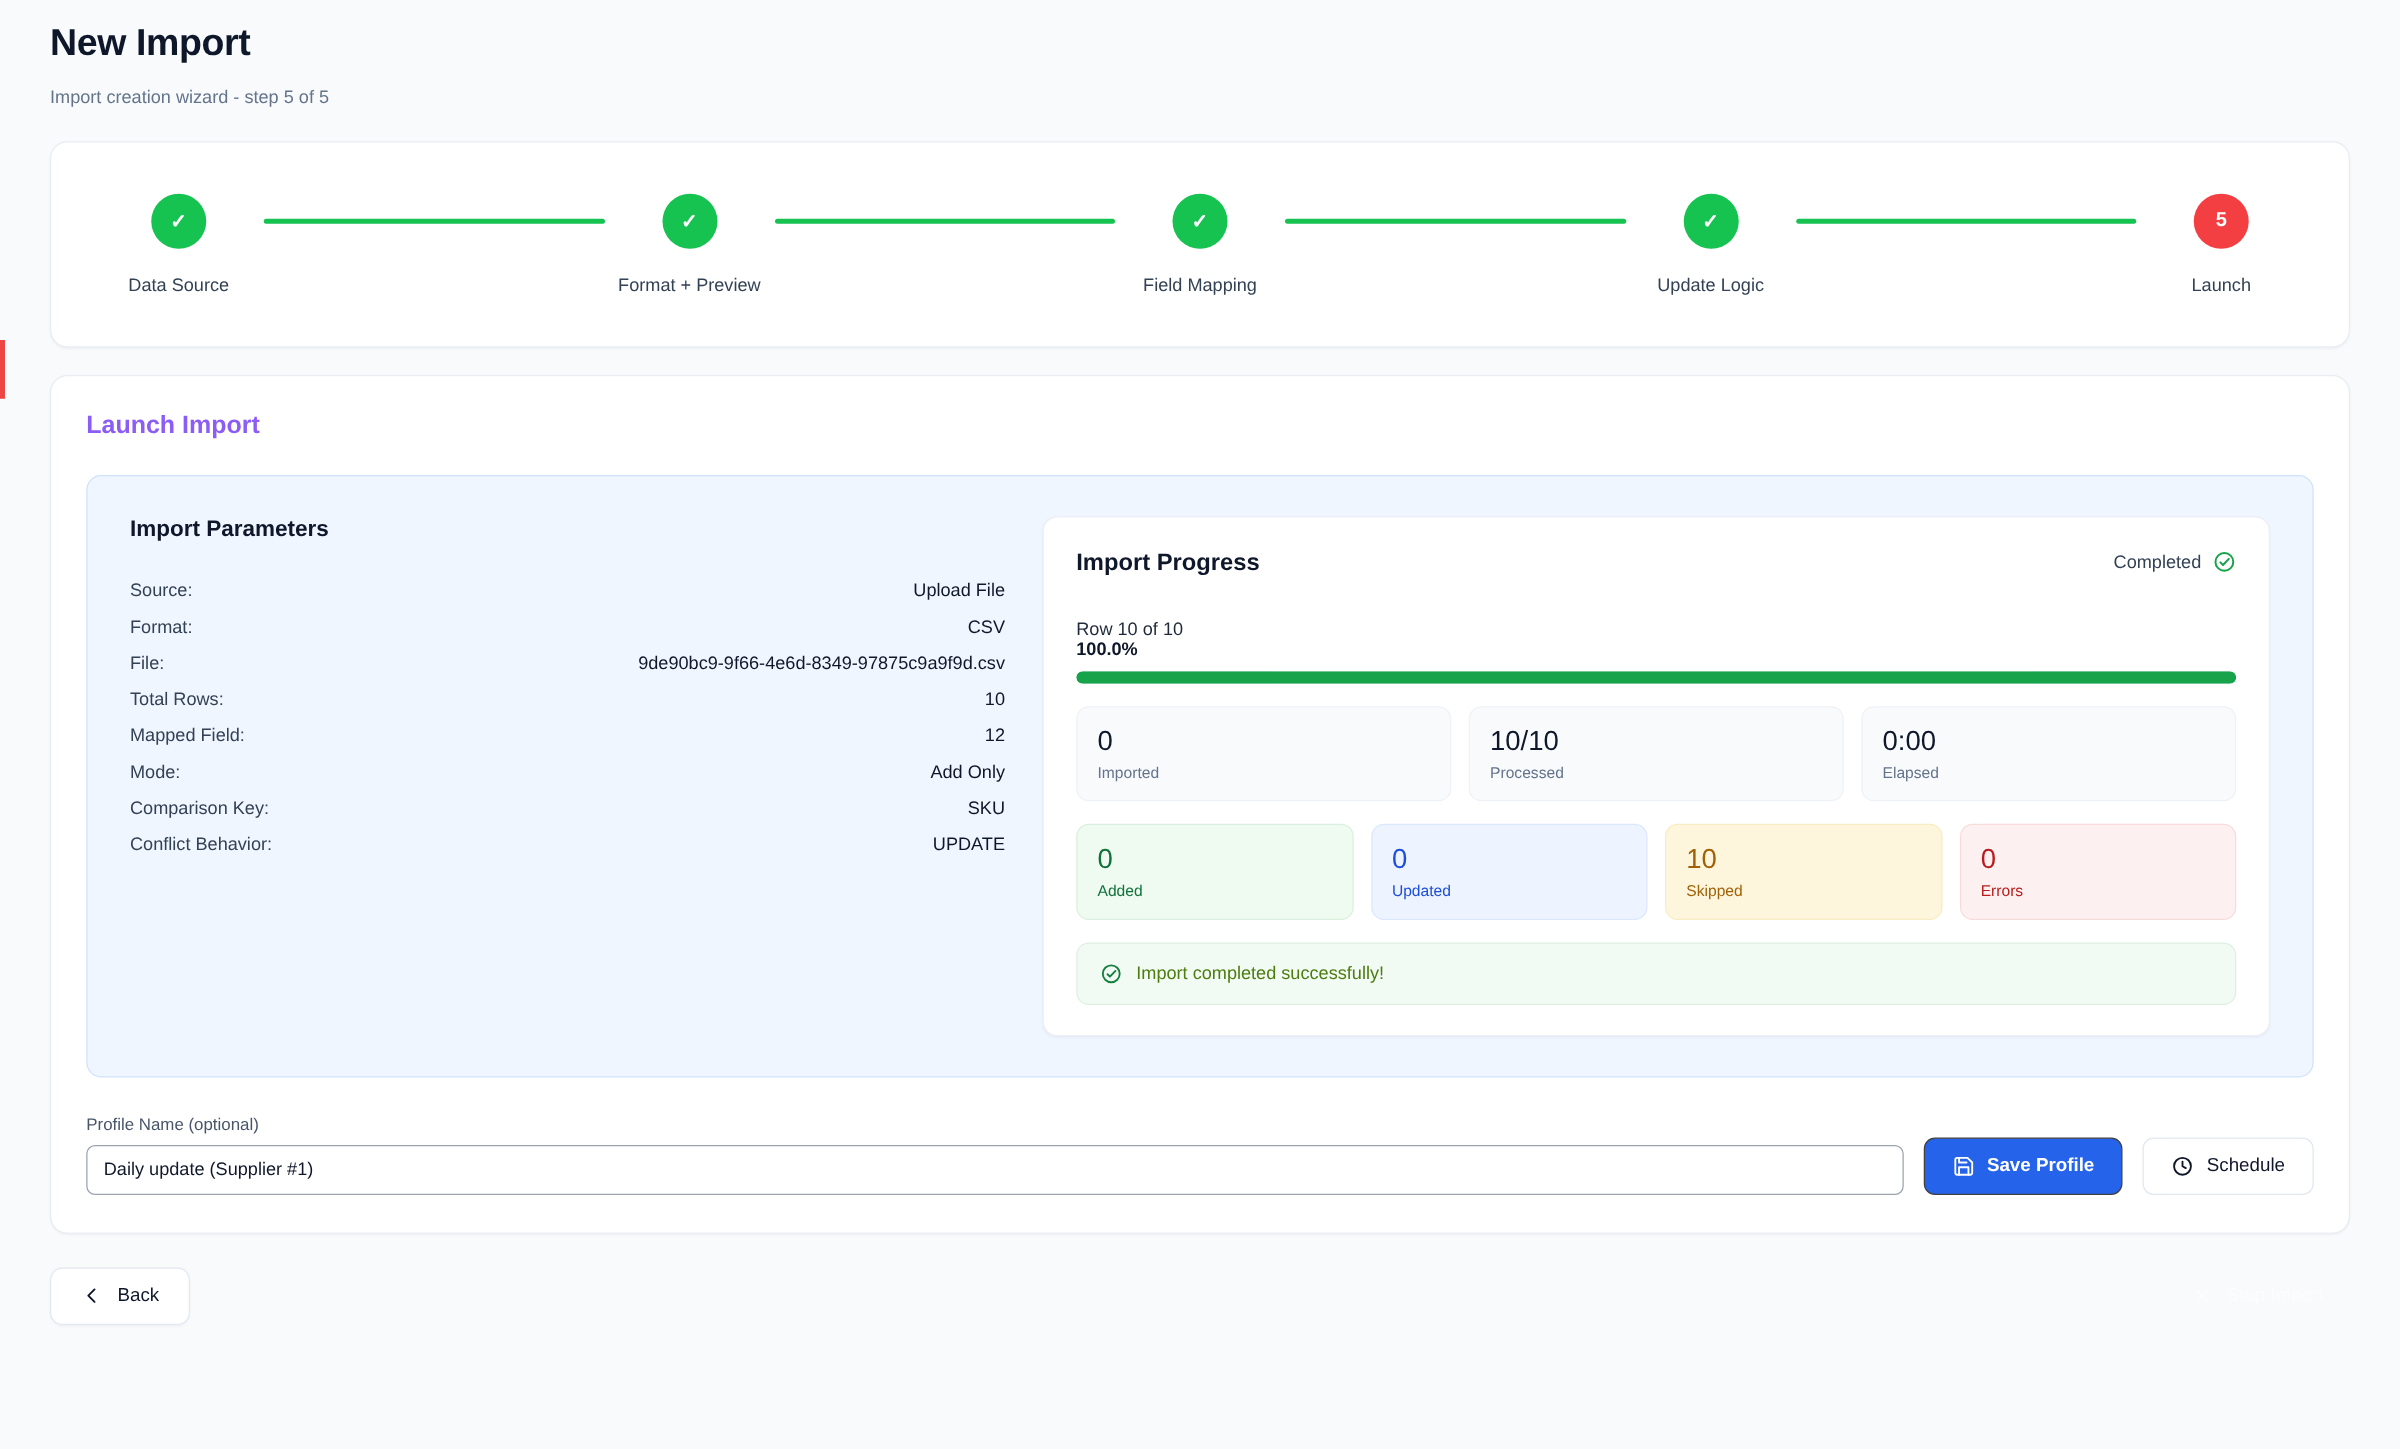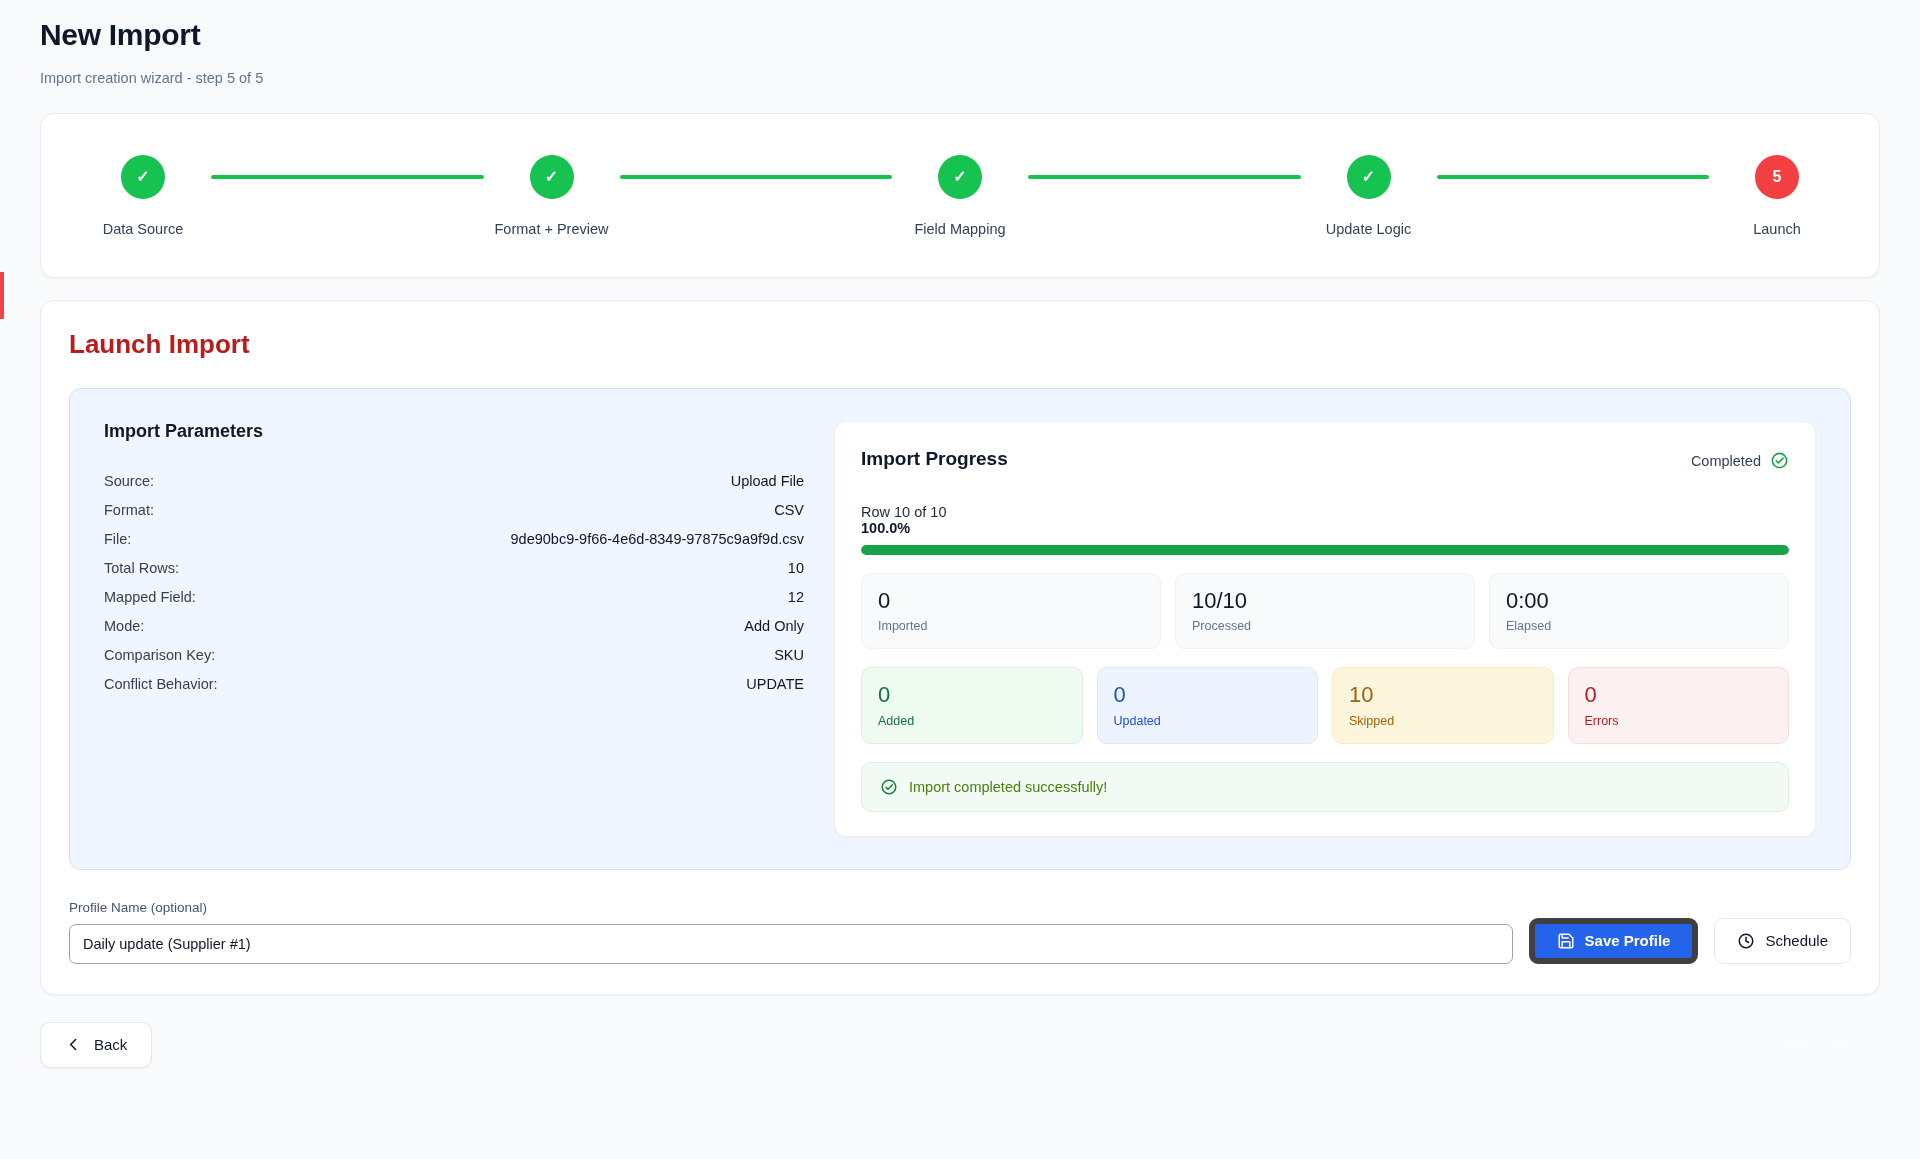--- a/index.html
+++ b/index.html
@@ -47,21 +47,21 @@
   .step-circle.done { background: #16c250; }
   .step-circle.current { background: #f43f42; }
   .step-label { margin-top: 22px; font-size: 14.5px; color: #334155; white-space: nowrap; }
   .step-line {
     flex: 1 1 auto; height: 4px; background: #16c250;
     border-radius: 2px; margin: 20px 8px 0 8px;
   }
 
   
   .main-card { margin-top: 22px; padding: 28px 28px 30px 28px; }
-  .section-title { font-size: 26px; font-weight: 700; color: #b91c1c; }
+  .section-title { font-size: 20px; font-weight: 700; color: #8b5cf6; }
 
   
   .blue-panel {
     margin-top: 28px;
     background: #eff6ff;
     border: 1px solid #cfe2fb;
     border-radius: 12px;
     display: flex; gap: 30px;
     padding: 32px 34px;
     min-height: 430px;
@@ -76,21 +76,21 @@
   .param-val { color: #0f172a; font-weight: 400; }
 
   
   .progress-card {
     flex: 1 1 auto;
     background: #fff; border: 1px solid #eceff3; border-radius: 12px;
     padding: 26px 26px 24px 26px;
     box-shadow: 0 1px 2px rgba(16,24,40,.04);
     align-self: flex-start;
   }
-  .progress-head { display: flex; align-items: flex-end; justify-content: space-between; }
+  .progress-head { display: flex; align-items: flex-start; justify-content: space-between; }
   .progress-title { font-size: 19px; font-weight: 700; color: #0f172a; }
   .progress-status { display: flex; align-items: center; gap: 9px; font-size: 14.5px; color: #334155; }
   .progress-meta {
     display: flex; justify-content: space-between; align-items: baseline;
     margin-top: 34px; font-size: 14.5px; color: #1e293b; flex-direction: column;
   }
   .progress-pct { font-weight: 700; color: #0f172a; }
   .progress-track {
     margin-top: 9px; height: 10px; border-radius: 6px; background: #eef1f5; overflow: hidden;
   }
@@ -127,21 +127,21 @@
     width: 100%; height: 40px; padding: 0 13px;
     border: 1px solid #9aa3ae; border-radius: 7px;
     font-family: "Liberation Sans", sans-serif; font-size: 14.5px; color: #0f172a;
     background: #fff; outline: none;
   }
   .btn {
     height: 46px; display: inline-flex; align-items: center; gap: 10px;
     padding: 0 22px; border-radius: 9px; font-size: 15px;
     font-family: "Liberation Sans", sans-serif; cursor: pointer; white-space: nowrap;
   }
-  .btn-primary { background: #2563eb; color: #fff; border: 6px solid #404040; font-weight: 700; }
+  .btn-primary { background: #2563eb; color: #fff; border: 1px solid #404040; font-weight: 700; }
   .btn-outline { background: #fff; color: #0f172a; border: 1px solid #e2e8f0; }
 
   
   .footer { display: flex; align-items: center; justify-content: space-between; margin-top: 27px; }
   .btn-back {
     height: 46px; display: inline-flex; align-items: center; gap: 12px;
     padding: 0 24px; border-radius: 10px; background: #fff;
     border: 1px solid #e2e8f0; color: #0f172a; font-size: 15px; cursor: pointer;
     box-shadow: 0 1px 2px rgba(16,24,40,.04);
   }

